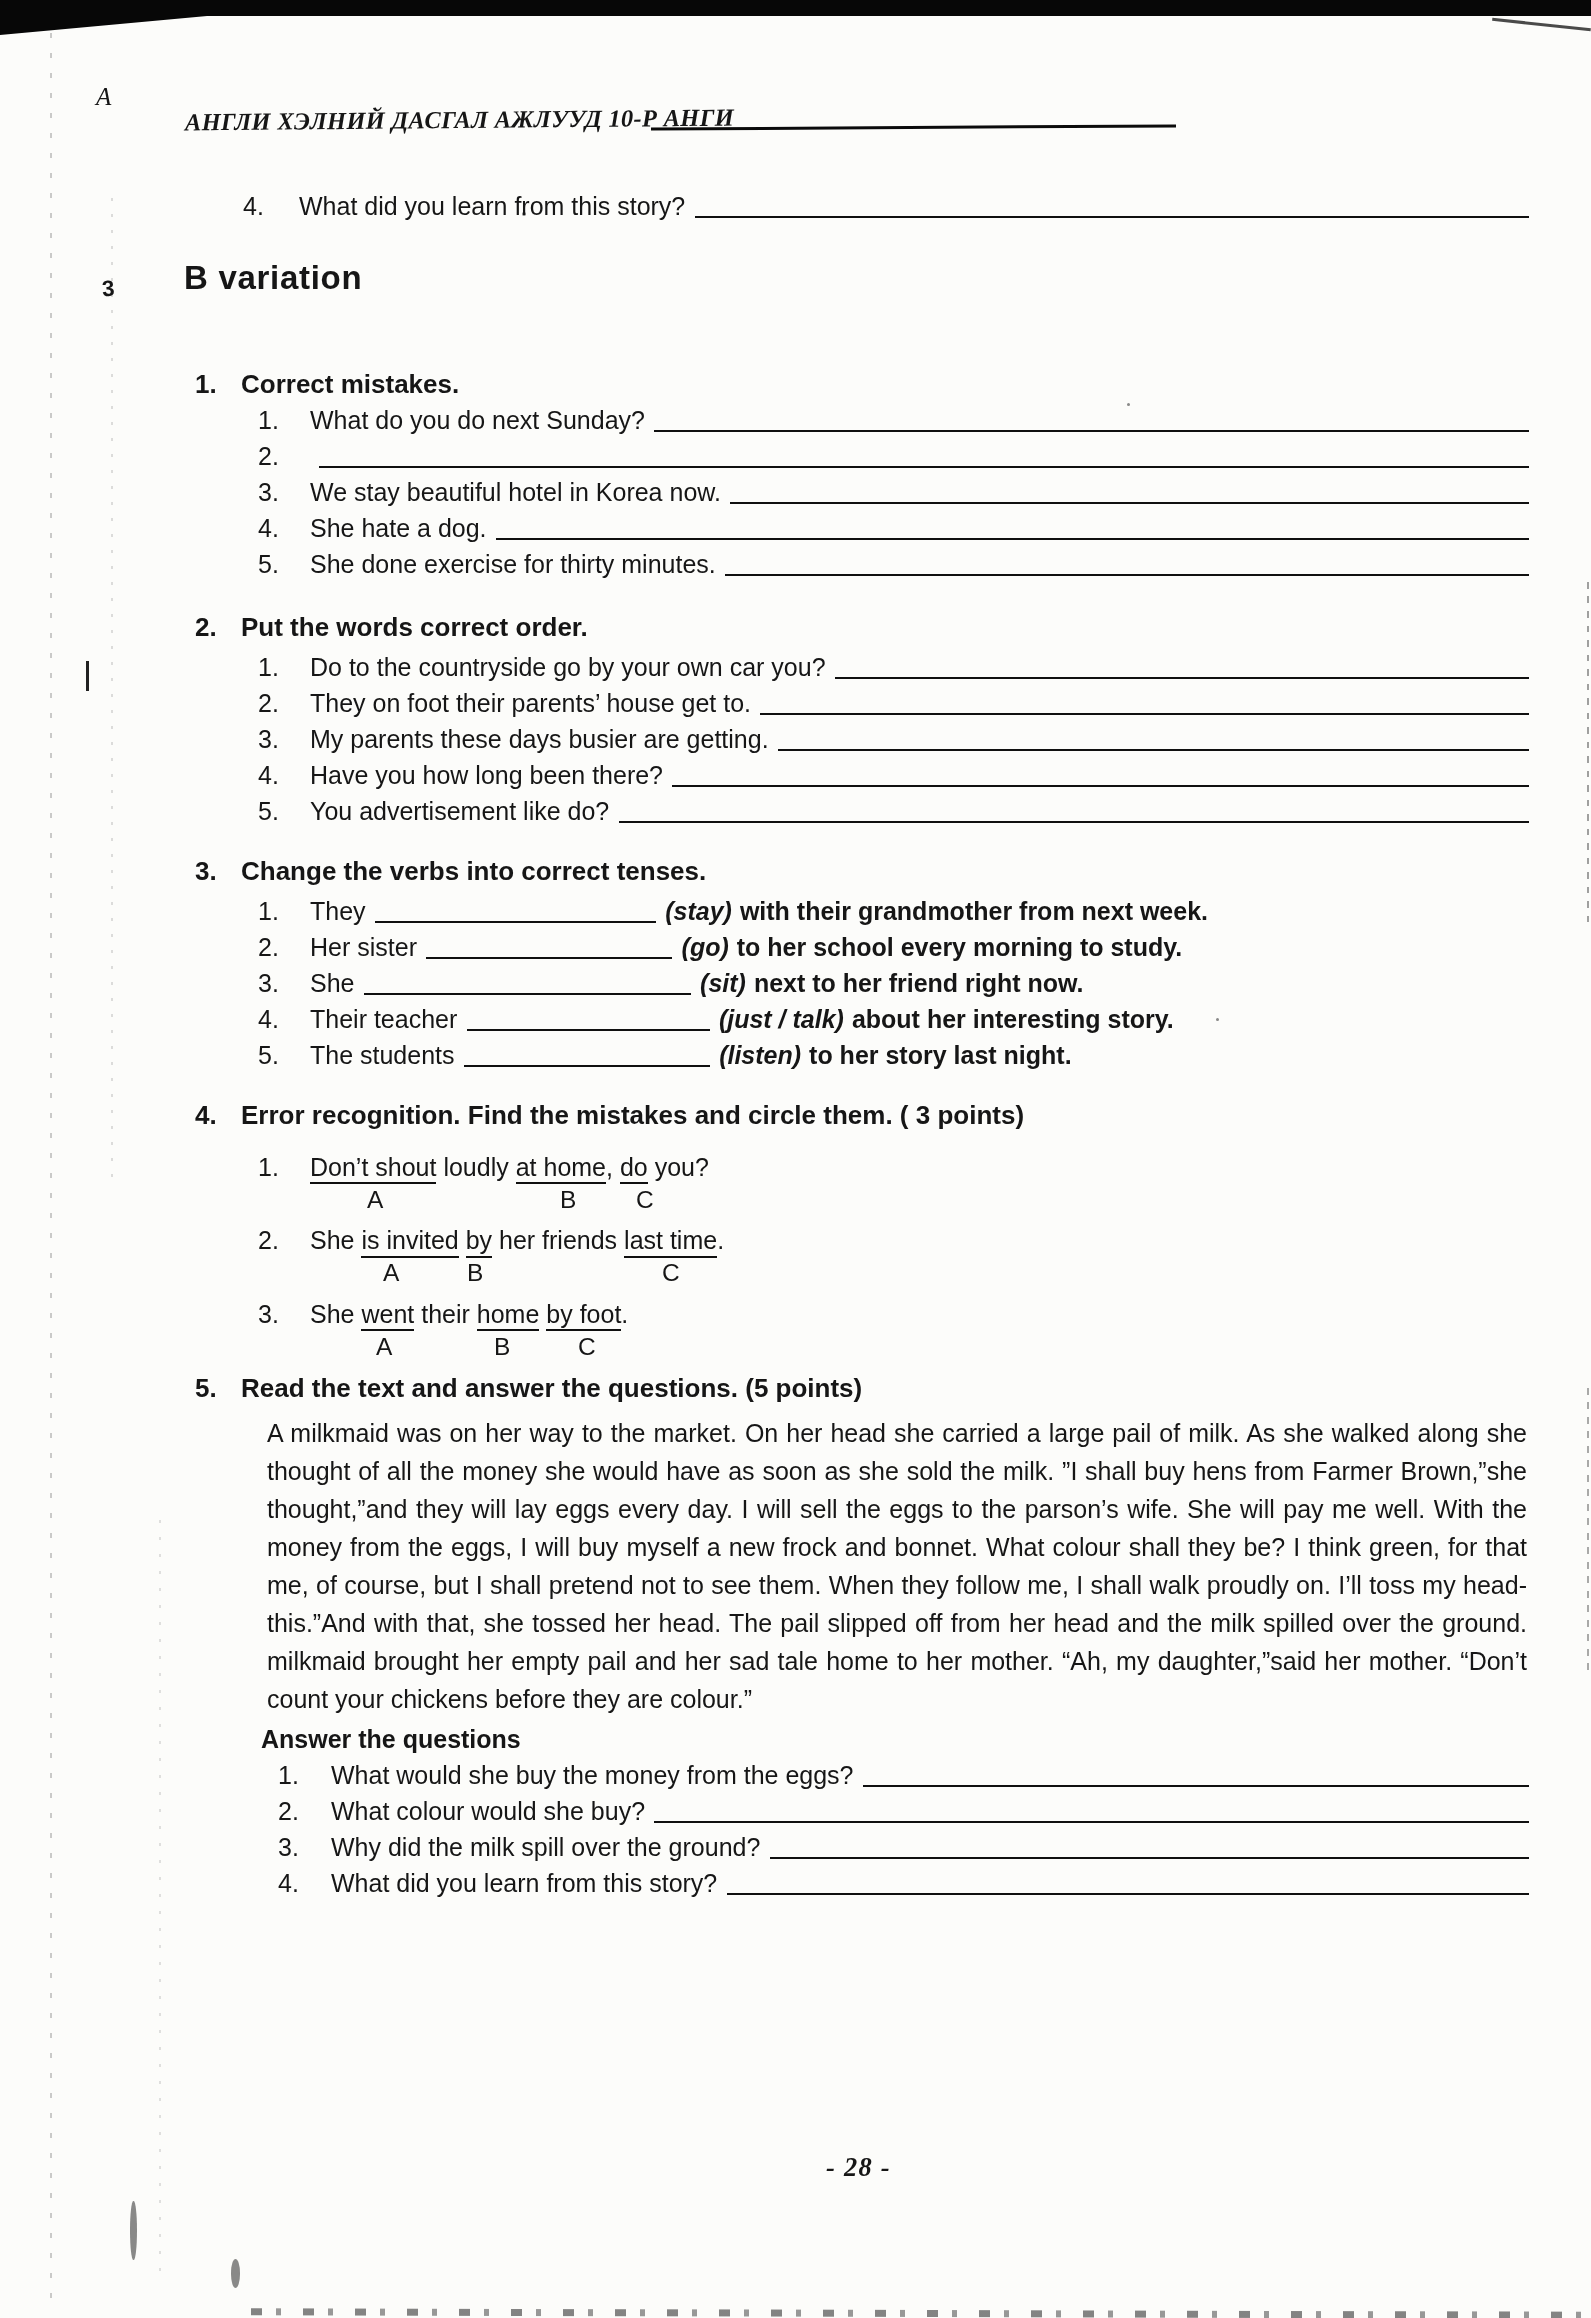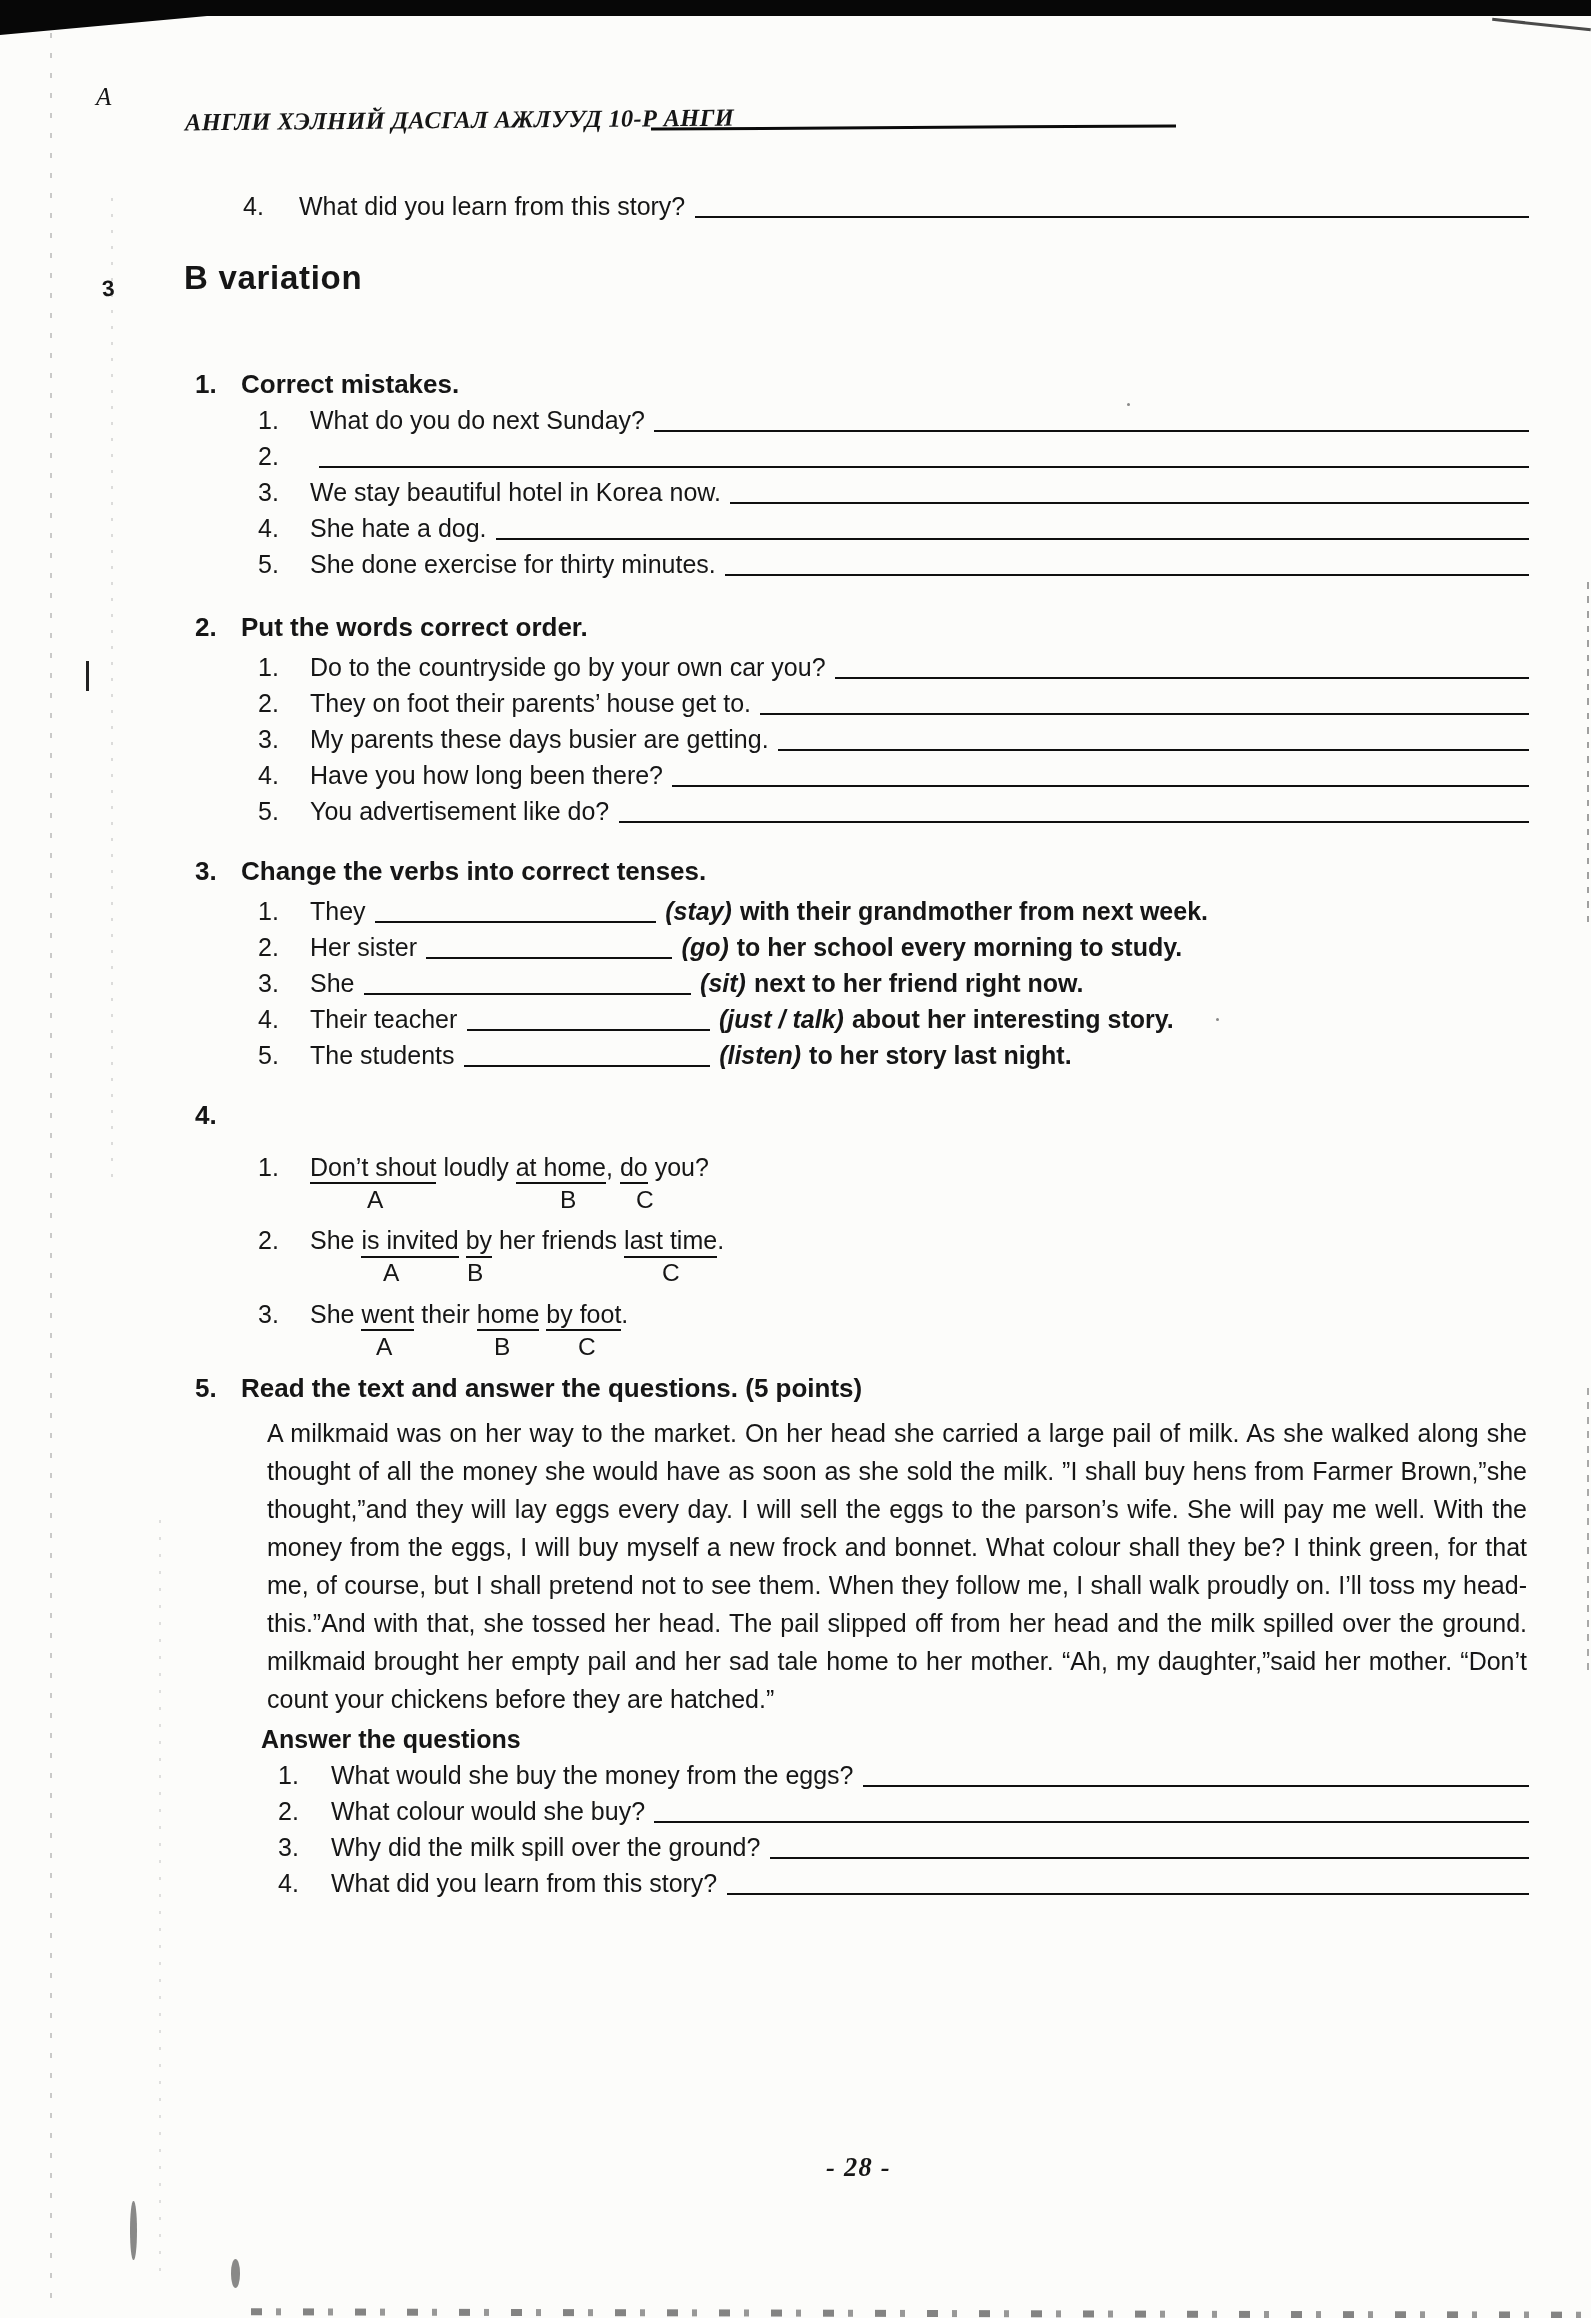--- a/index.html
+++ b/index.html
@@ -209,20 +209,21 @@
       <span class="blank" style="width:246px;"></span>
       <span class="verb">(listen)</span>
       <span class="rest">to her story last night.</span>
     </div>
   </div>
 </div>
 
 <div class="abs exblock" style="top:1097px;">
   <div class="exhead">
     <span class="enum">4.</span>
+    <span>Error recognition. Find the mistakes and circle them. ( 3 points)</span>
   </div>
   <div class="items" style="margin-top:17px;">
 
     <div class="errline">
       <span class="num">1.</span>
       <span><span class="useg">Don’t shout</span><span> loudly </span><span class="useg">at home</span><span>, </span><span class="useg">do</span><span> you?</span></span>
     </div>
     <div class="lblrow">
       <span style="left:57px;">A</span>
       <span style="left:250px;">B</span>
@@ -257,21 +258,21 @@
     <span>Read the text and answer the questions. (5 points)</span>
   </div>
   <div class="passage">
     <div class="pline">A milkmaid was on her way to the market. On her head she carried a large pail of milk. As she walked along she</div>
     <div class="pline">thought of all the money she would have as soon as she sold the milk. ”I shall buy hens from Farmer Brown,”she</div>
     <div class="pline">thought,”and they will lay eggs every day. I will sell the eggs to the parson’s wife. She will pay me well. With the</div>
     <div class="pline">money from the eggs, I will buy myself a new frock and bonnet. What colour shall they be? I think green, for that</div>
     <div class="pline">me, of course, but I shall pretend not to see them. When they follow me, I shall walk proudly on. I’ll toss my head-like</div>
     <div class="pline">this.”And with that, she tossed her head. The pail slipped off from her head and the milk spilled over the ground. The</div>
     <div class="pline">milkmaid brought her empty pail and her sad tale home to her mother. “Ah, my daughter,”said her mother. “Don’t</div>
-    <div class="pline last">count your chickens before they are hatched.”</div>
+    <div class="pline last">count your chickens before they are colour.”</div>
   </div>
   <div class="subhead">Answer the questions</div>
   <div class="questions">
     <div class="itemrow">
       <span class="num">1.</span>
       <span>What would she buy the money from the eggs?</span>
       <span class="fill"></span>
     </div>
     <div class="itemrow">
       <span class="num">2.</span>

